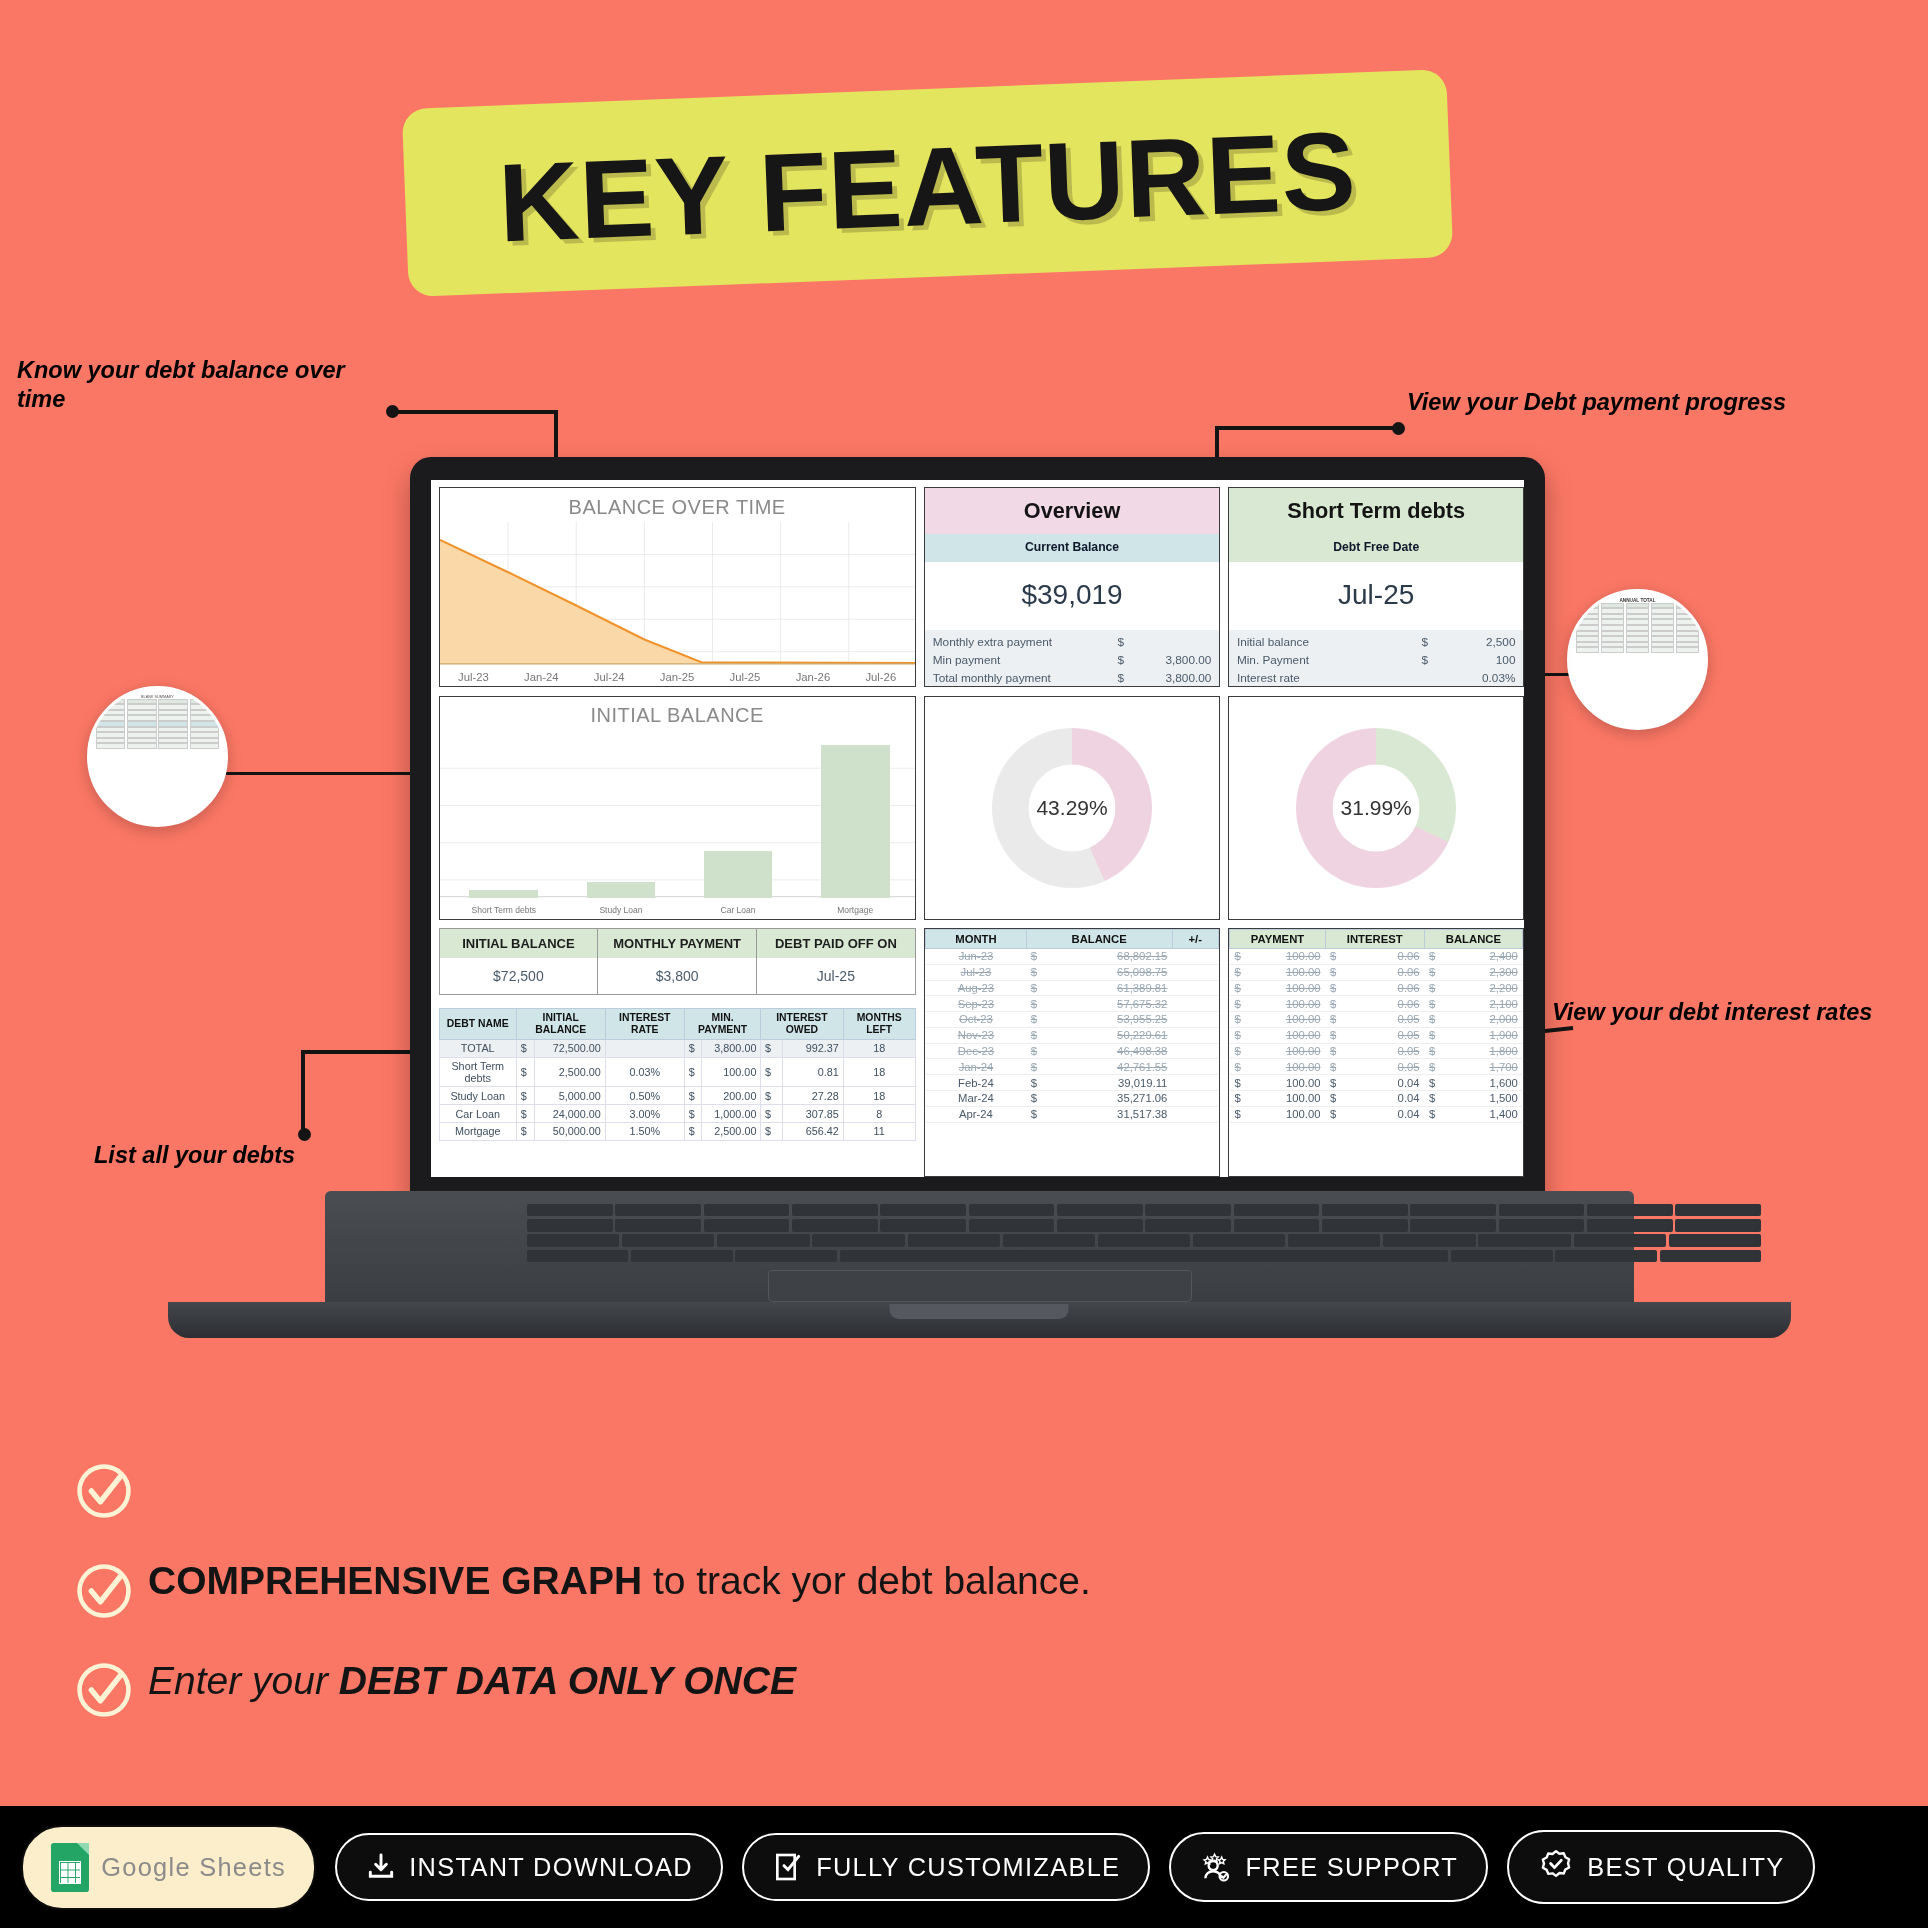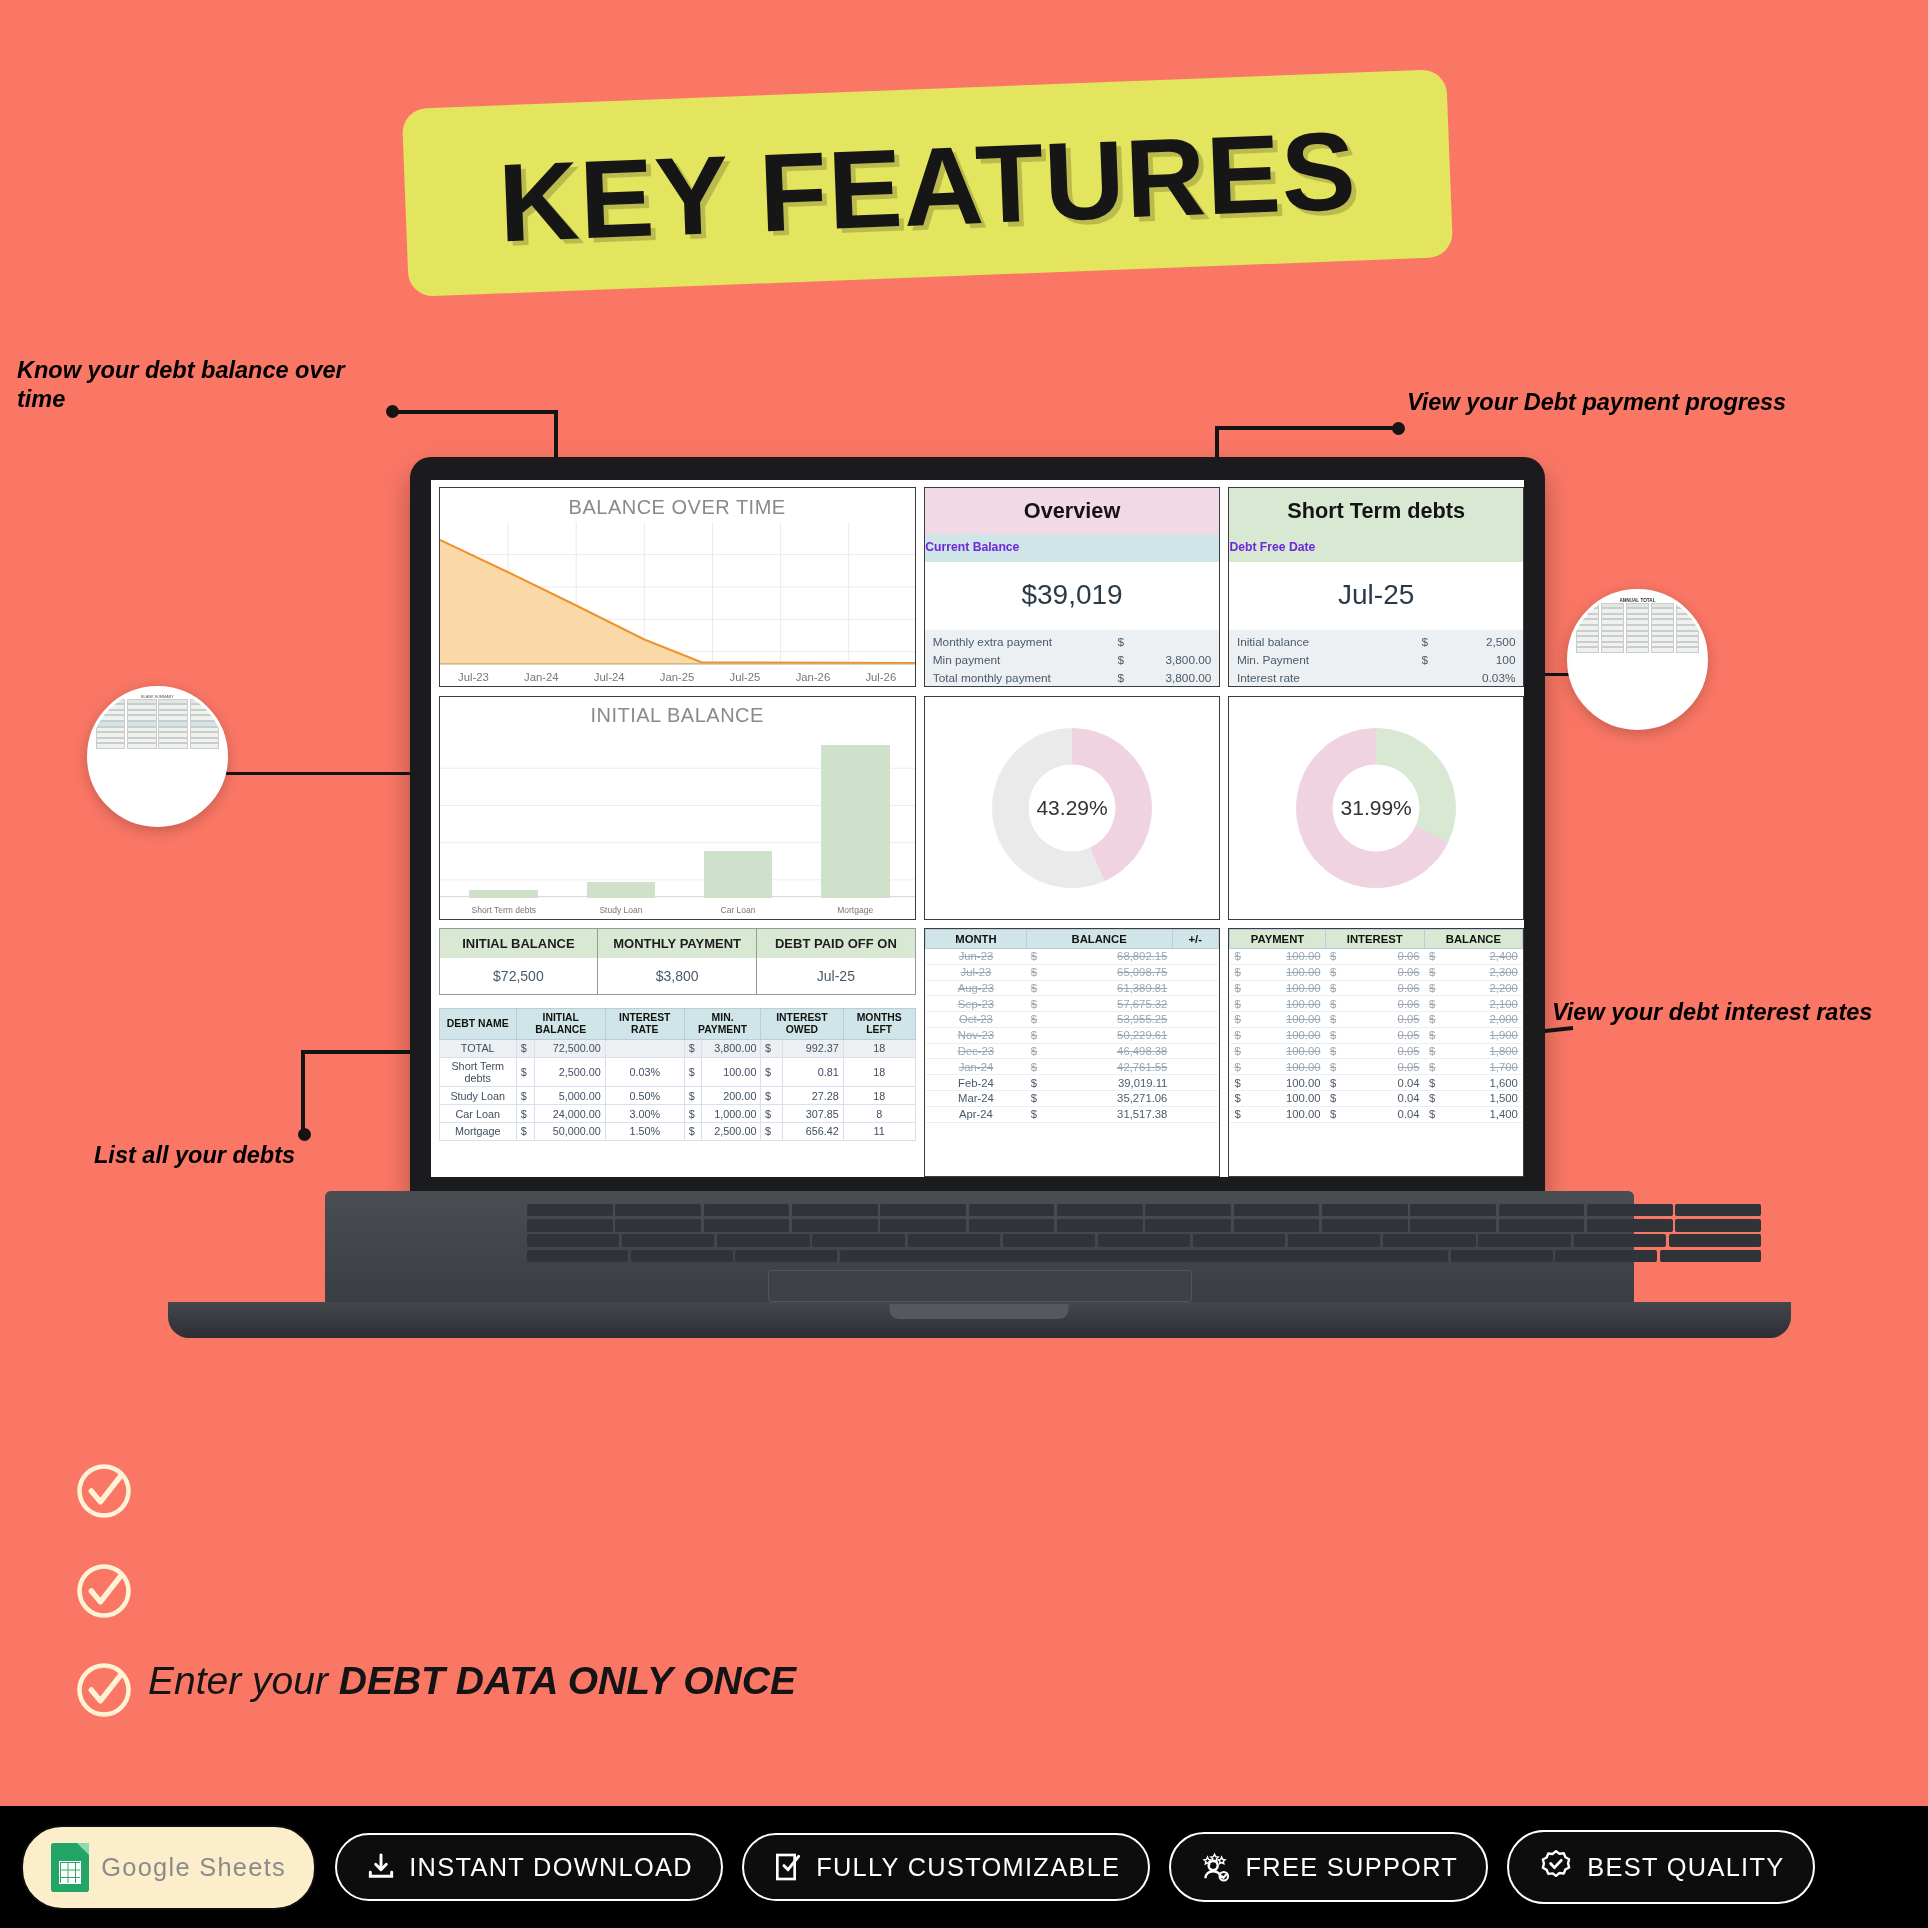--- a/index.html
+++ b/index.html
@@ -135,21 +135,21 @@
   .bar-labels span{ flex:1; text-align:center; font-size:8.5px; color:#777; }
 
   
   .card-head{
     text-align:center; font-weight:bold; font-size:21.7px; color:#141414;
     padding:10.4px 0 9.4px;
   }
   .card-head.pink{ background:#F2D9E6; }
   .card-head.green{ background:#D8E8D2; }
   .card-sub{
-    text-align:left; font-size:12.2px; font-weight:bold; color:#6d28d9;
+    text-align:center; font-size:12.2px; font-weight:bold; color:#0f172a;
     padding:6.6px 0 7.5px;
   }
   .card-sub.blue{ background:#CFE5E7; }
   .card-sub.green2{ background:#D8E8D2; }
   .card-big{
     text-align:center; font-size:28px; color:#2b3a4a; font-weight:500;
     padding:17px 0 19px;
   }
   .card-rows{ background:#EDF0F2; font-size:11.8px; color:#4a5a6a; padding:2.8px 7.5px 3.8px; }
   .crow{ display:flex; line-height:1.55; }
@@ -868,20 +868,21 @@
     <svg class="check" viewBox="0 0 64 64">
       <circle cx="32" cy="32" r="27" fill="none" stroke="#FFF3D6" stroke-width="5"></circle>
       <path d="M18 32 L28 44 L50 16" fill="none" stroke="#FFF3D6" stroke-width="6" stroke-linecap="round" stroke-linejoin="round"></path>
     </svg>
   </div>
   <div class="feat" style="margin-top:38px;">
     <svg class="check" viewBox="0 0 64 64">
       <circle cx="32" cy="32" r="27" fill="none" stroke="#FFF3D6" stroke-width="5"></circle>
       <path d="M18 32 L28 44 L50 16" fill="none" stroke="#FFF3D6" stroke-width="6" stroke-linecap="round" stroke-linejoin="round"></path>
     </svg>
+    <div class="feat-txt"><b>COMPREHENSIVE GRAPH</b><span> to track yor debt balance.</span></div>
   </div>
   <div class="feat" style="margin-top:38px;font-style:italic;">
     <svg class="check" viewBox="0 0 64 64">
       <circle cx="32" cy="32" r="27" fill="none" stroke="#FFF3D6" stroke-width="5"></circle>
       <path d="M18 32 L28 44 L50 16" fill="none" stroke="#FFF3D6" stroke-width="6" stroke-linecap="round" stroke-linejoin="round"></path>
     </svg>
     <div class="feat-txt"><span>Enter your </span><b>DEBT DATA ONLY ONCE</b></div>
   </div>
 </div>
 

